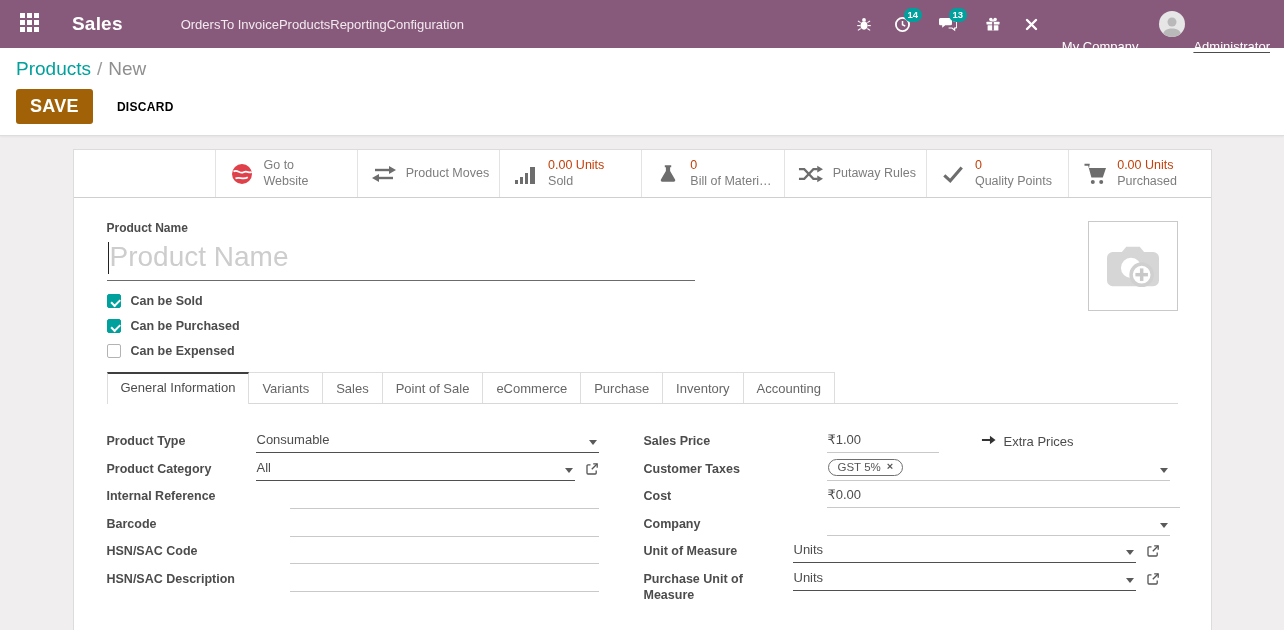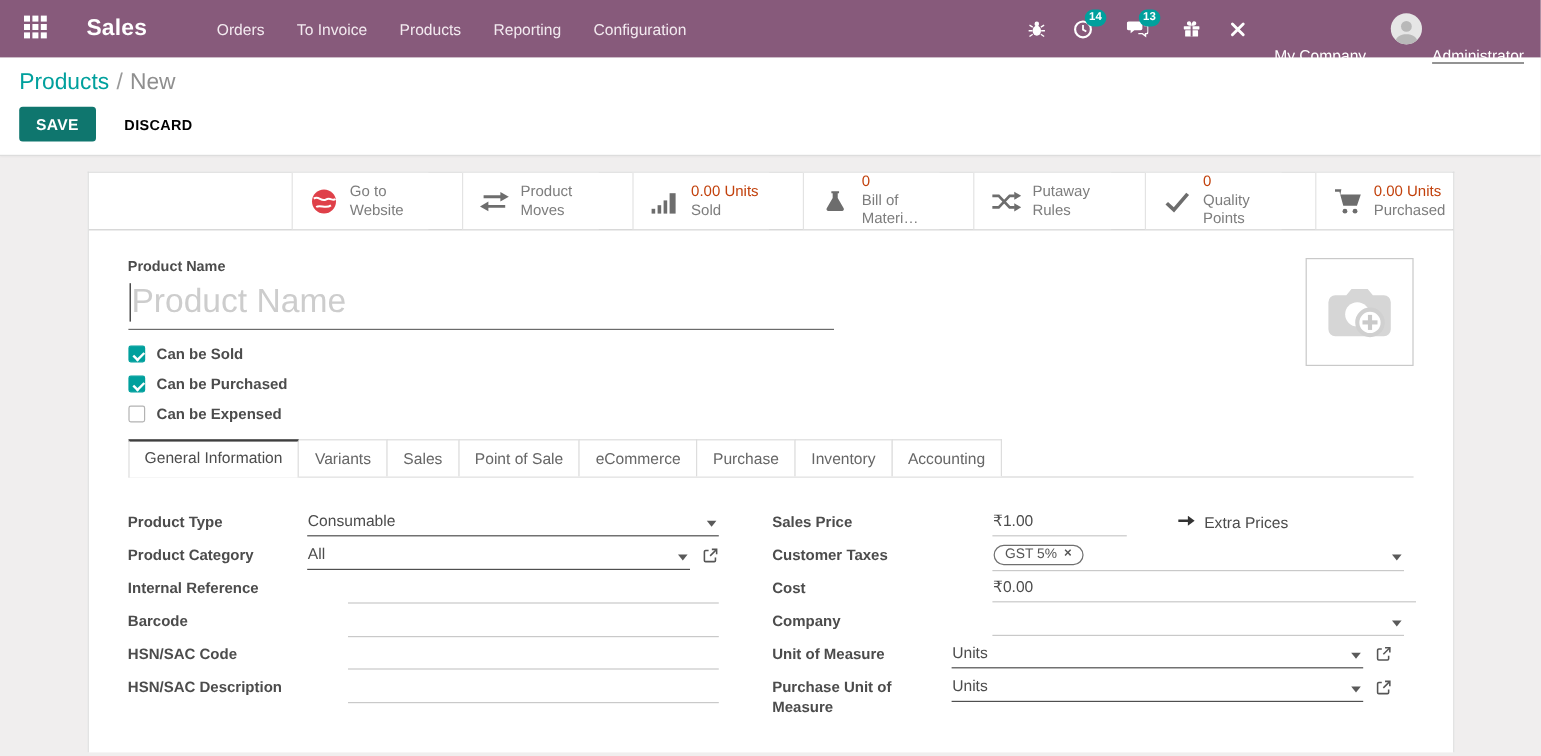--- a/index.html
+++ b/index.html
@@ -4,47 +4,47 @@
 <style>
   * { margin:0; padding:0; box-sizing:border-box; }
   html,body { width:1284px; height:630px; overflow:hidden; }
   body { font-family:"Liberation Sans","DejaVu Sans",sans-serif; background:#f0eeee; color:#4c4c4c; }
 
   
   .navbar { height:48px; background:#875A7B; display:flex; align-items:center; padding:0 14px; }
   .apps-btn { width:22px; height:22px; display:grid; grid-template-columns:repeat(3,5px); grid-template-rows:repeat(3,5px); gap:2px; margin:0 30px 0 6px; cursor:pointer; }
   .apps-btn i { background:#fff; display:block; }
   .brand { color:#fff; font-size:19px; font-weight:bold; letter-spacing:.2px; margin-right:58px; cursor:pointer; }
-  .nav-menu { display:flex; gap:27px; }
+  .nav-menu { display:flex; }
   .nav-menu a { color:#f3eaf0; font-size:13px; text-decoration:none; cursor:pointer; }
   .nav-spacer { flex:1; }
   .nav-right { display:flex; align-items:center; gap:21px; }
   .nav-ico { position:relative; width:18px; height:18px; display:flex; align-items:center; justify-content:center; cursor:pointer; }
   .nav-ico svg { display:block; }
   .badge { position:absolute; top:-7px; left:10px; background:#00A09D; color:#fff; font-size:9.5px; line-height:14px; min-width:18px; height:14px; border-radius:8px; text-align:center; padding:0 3px; font-weight:bold; }
   .nav-text { color:#fff; font-size:13px; cursor:pointer; white-space:nowrap;margin-top:44px; }
   .user-block { display:flex; align-items:center; gap:8px; cursor:pointer;text-decoration:underline; }
   .avatar { width:26px; height:26px; border-radius:50%; background:#e6e6e6; overflow:hidden; display:flex; align-items:flex-end; justify-content:center; }
 
   
   .control-panel { background:#fff; border-bottom:1px solid #ddd; padding:10px 16px 11px 16px; box-shadow:0 1px 2px rgba(0,0,0,.05); }
   .breadcrumb { font-size:19px; margin-bottom:9px; }
   .breadcrumb .bc-root { color:#00A09D; cursor:pointer; }
   .breadcrumb .bc-sep { color:#9a9a9a; padding:0 6px; }
   .breadcrumb .bc-current { color:#8f8f8f;text-align:right; }
   .cp-buttons { display:flex; align-items:center; gap:14px; }
-  .btn-save { background:#0f766e; color:#fff; border:none; font-size:13px; font-weight:bold; padding:7px 14px; border-radius:3px; cursor:pointer; letter-spacing:.3px; font-family:inherit; }
+  .btn-save { background:#a16207; color:#fff; border:none; font-size:18px; font-weight:bold; padding:7px 14px; border-radius:3px; cursor:pointer; letter-spacing:.3px; font-family:inherit; }
   .btn-discard { background:transparent; color:#000000; border:none; font-size:12px; font-weight:bold; padding:7px 10px; cursor:pointer; letter-spacing:.3px; font-family:Liberation Sans, sans-serif; }
 
   
   .content { height:497px; }
   .sheet { width:1139px; height:484px; margin:13px auto 0; background:#fff; border:1px solid #dcdcdc; border-bottom:none; }
 
   
-  .button-box { display:flex; height:48px; border-bottom:1px solid #cfcfcf;gap:28px; }
+  .button-box { display:flex; height:48px; border-bottom:1px solid #cfcfcf; }
   .bb-spacer { width:141px; }
   .stat-btn { flex:1; display:flex; align-items:center; gap:9px; border:none; border-left:1px solid #e3e3e3; background:#fff; padding:0 6px 0 13px; cursor:pointer; text-align:left; font-family:inherit; }
   .stat-ico { width:26px; flex:0 0 26px; display:flex; justify-content:center; }
   .stat-txt { display:flex; flex-direction:column; justify-content:center; line-height:1.25; }
   .stat-value { font-size:12.5px; color:#c2410c; font-weight:500; }
   .stat-value:empty { display:none; }
   .stat-label { font-size:12.5px; color:#7d7d7d; }
 
   
   .sheet-body { position:relative; padding:23px 33px 0 33px; }

